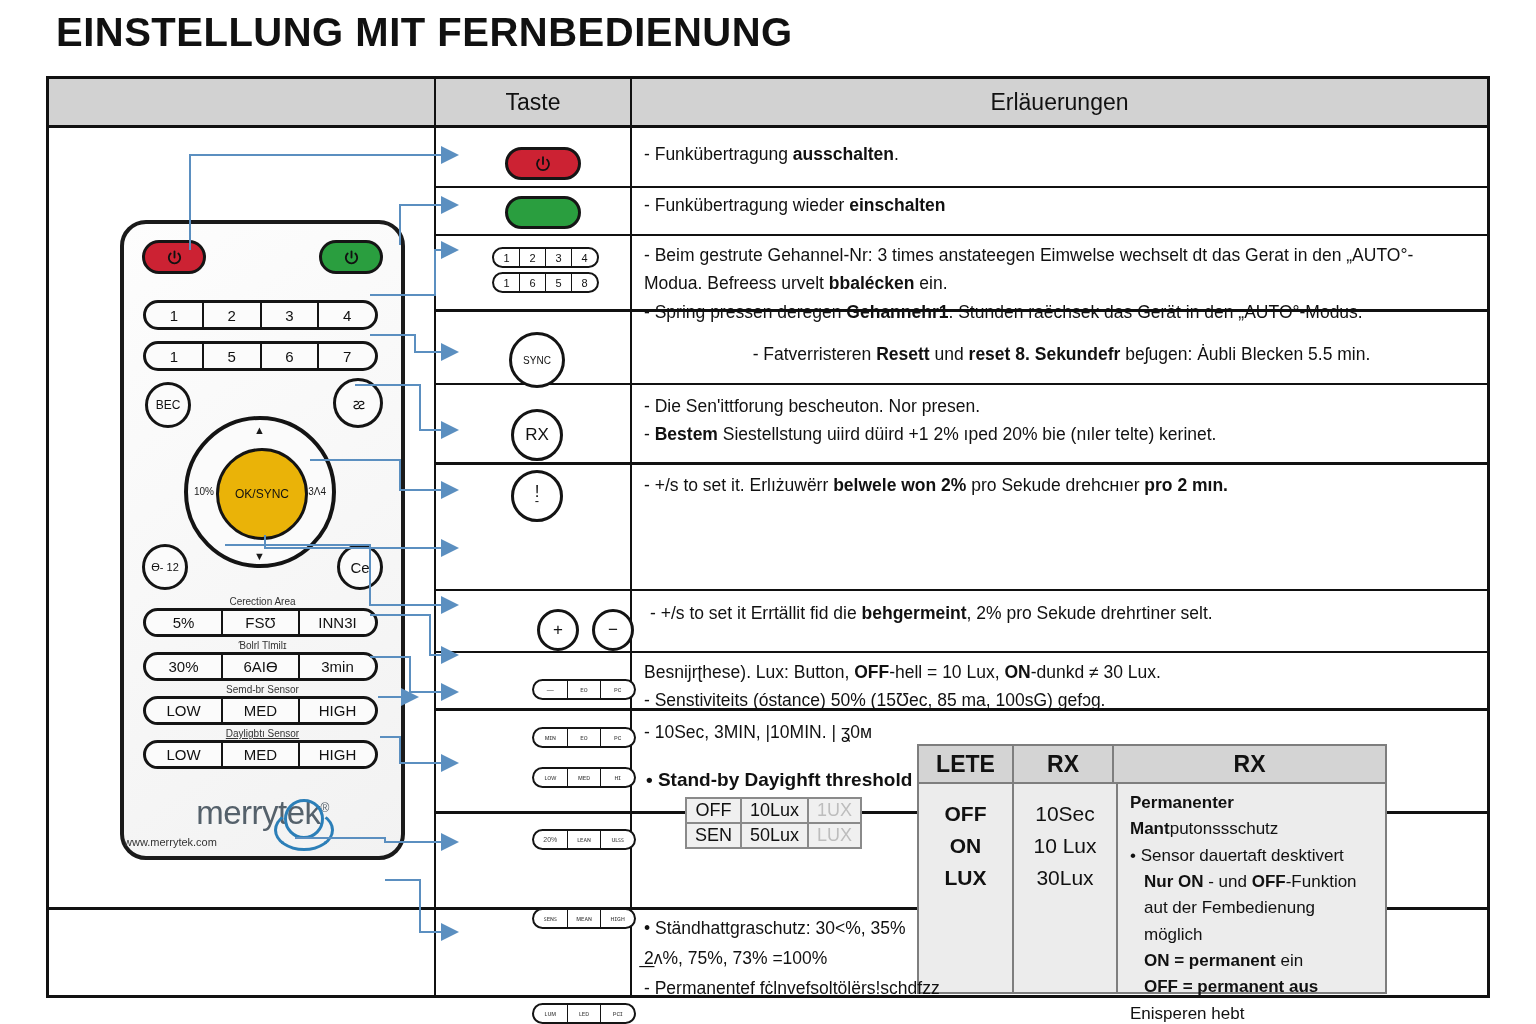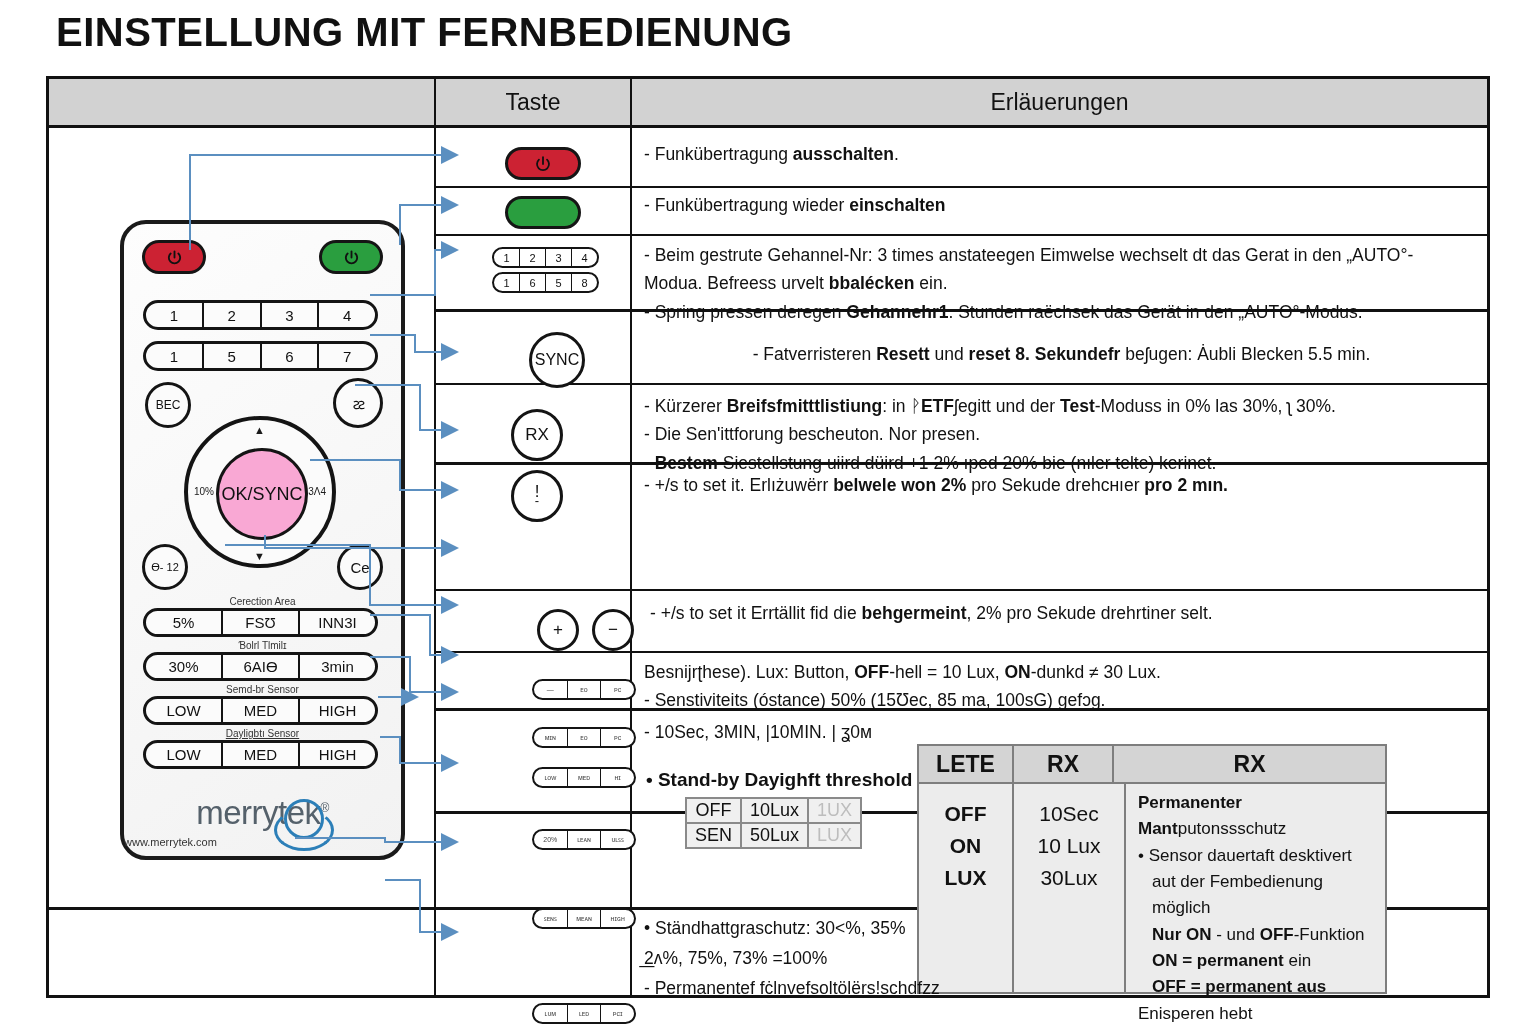--- a/index.html
+++ b/index.html
@@ -74,22 +74,22 @@
     position:absolute;border:3px solid #141414;border-radius:50%;
     display:flex;align-items:center;justify-content:center;
     font-size:12px;box-sizing:border-box;background:#fbfbfb;
   }
   .dial{
     position:absolute;border:4px solid #141414;border-radius:50%;
     box-sizing:border-box;background:#fbfbfb;
   }
   .dial-in{
     position:absolute;border:3px solid #141414;border-radius:50%;
-    box-sizing:border-box;background:#f9a8d4;
-    display:flex;align-items:center;justify-content:center;font-size:18px;
+    box-sizing:border-box;background:#eab308;
+    display:flex;align-items:center;justify-content:center;font-size:12px;
   }
   .dlabel{position:absolute;font-size:10px;color:#1a1a1a;}
   .grpLabel{position:absolute;width:100%;text-align:center;font-size:10px;color:#333;}
   #logo{
     position:absolute;left:0;width:100%;text-align:center;
     font-size:33px;color:#55616b;letter-spacing:-.5px;
   }
   #logo .reg{font-size:12px;vertical-align:super;}
   #url{position:absolute;left:0;width:100%;text-align:left;font-size:11px;color:#333;}
   .wave{position:absolute;border:3px solid #2c7fb8;border-radius:50%;}
@@ -190,21 +190,21 @@
       <div>4</div>
     </div>
     <div class="tseg" style="width:107px;margin-top:4px;">
       <div>1</div>
       <div>6</div>
       <div>5</div>
       <div>8</div>
     </div>
   </div>
 
-  <div class="tb tcirc" style="left:480px;top:253px;width:56px;height:56px;font-size:16px;">SYNC</div>
+  <div class="tb tcirc" style="left:460px;top:253px;width:56px;height:56px;font-size:10px;">SYNC</div>
 
   <div class="tb tcirc" style="left:462px;top:330px;width:52px;height:52px;">RX</div>
   <div class="tb tcirc" style="left:462px;top:391px;width:52px;height:52px;flex-direction:column;line-height:.6;">
     <span>!</span>
     <span style="font-size:13px;">-</span>
   </div>
 
   <div class="tb tcirc" style="left:488px;top:530px;width:42px;height:42px;">+</div>
   <div class="tb tcirc" style="left:543px;top:530px;width:42px;height:42px;">−</div>
 
@@ -250,21 +250,20 @@
     </div>
   <div class="exp" style="left:595px;top:163px;">
       <p><span>- Beim gestrute Gehannel-Nr: 3 times anstateegen Eimwelse wechselt dt das Gerat in den „AUTO°-</span></p>
       <p><span>   Modua. Befreess urvelt </span><b>bbalécken</b><span> ein.</span></p>
       <p><span>- Spring pressen deregen </span><b>Gehannehr1</b><span>. Stunden raëchsek das Gerät in den „AUTO°-Modus.</span></p>
     </div>
   <div class="exp" style="left:595px;top:262px;text-align:center;">
       <p><span>- Fatverristeren </span><b>Resett</b><span>  und </span><b>reset 8. Sekundefr</b><span> beʃugen: Ȧubli Blecken 5.5 min.</span></p>
     </div>
   <div class="exp" style="left:595px;top:314px;">
-      <p><span>- Kürzerer </span><b>Breifsfmitttlistiung</b><span>: in ᚹ</span><b>ETF</b><span>ʃegitt und der </span><b>Test</b><span>-Moduss in 0% las 30%, ʅ 30%.</span></p>
       <p><span>- Die Sen'ittforung bescheuton. Nor presen.</span></p>
       <p><span>- </span><b>Bestem</b><span> Siestellstung uiird düird +1 2%  ıped 20% bie (nıler telte) kerinet.</span></p>
     </div>
   <div class="exp" style="left:595px;top:393px;">
       <p><span>- +/s to set it. Erlıżuwërr </span><b>belwele won 2%</b><span> pro Sekude drehcʜıer </span><b>pro 2 mın.</b></p>
     </div>
   <div class="exp" style="left:565px;top:521px;margin-left:36px;">
       <p><span>- +/s to set it  Errtällit  fid die </span><b>behgermeint</b><span>, 2% pro Sekude drehrtiner selt.</span></p>
     </div>
   <div class="exp" style="left:595px;top:580px;">
@@ -298,33 +297,33 @@
       <div style="flex:1;">RX</div>
     </div>
     <div class="leteBody">
       <div style="width:95px;">
         <div class="leteCol b">
           <span>OFF</span>
           <span>ON</span>
           <span>LUX</span>
         </div>
       </div>
-      <div style="width:112px;">
+      <div style="width:104px;">
         <div class="leteCol">
           <span>10Sec</span>
           <span>10 Lux</span>
           <span>30Lux</span>
         </div>
       </div>
       <div style="flex:1;padding-top:0;">
         <div class="rxTxt">
             <p style="margin: 0px;"><b>Permanenter Mant</b><span>putonssschutz</span></p>
             <p style="margin: 0px;"><span>• Sensor dauertaft desktivert</span></p>
+            <p style="margin: 0px; padding-left: 14px;"><b>Nur ON</b><span> - und </span><b>OFF</b><span>-Funktion</span></p>
             <p style="margin: 0px; padding-left: 14px;"><span>aut der Fembedienung möglich</span></p>
-            <p style="margin: 0px; padding-left: 14px;"><b>Nur ON</b><span> - und </span><b>OFF</b><span>-Funktion</span></p>
             <p style="margin: 0px; padding-left: 14px;"><b>ON = permanent</b><span> ein</span></p>
             <p style="margin: 0px; padding-left: 14px;"><b>OFF = permanent aus</b></p>
             <p style="margin: 0px;"><span>Enisperen hebt Manipulattonsschutz</span></p>
           </div>
       </div>
     </div>
   </div>
 
   <div class="exp" style="left:595px;top:835px;width:470px;line-height:1.6;">
       <p><span>• Ständhattgraschutz: 30&lt;%, 35%</span></p>

